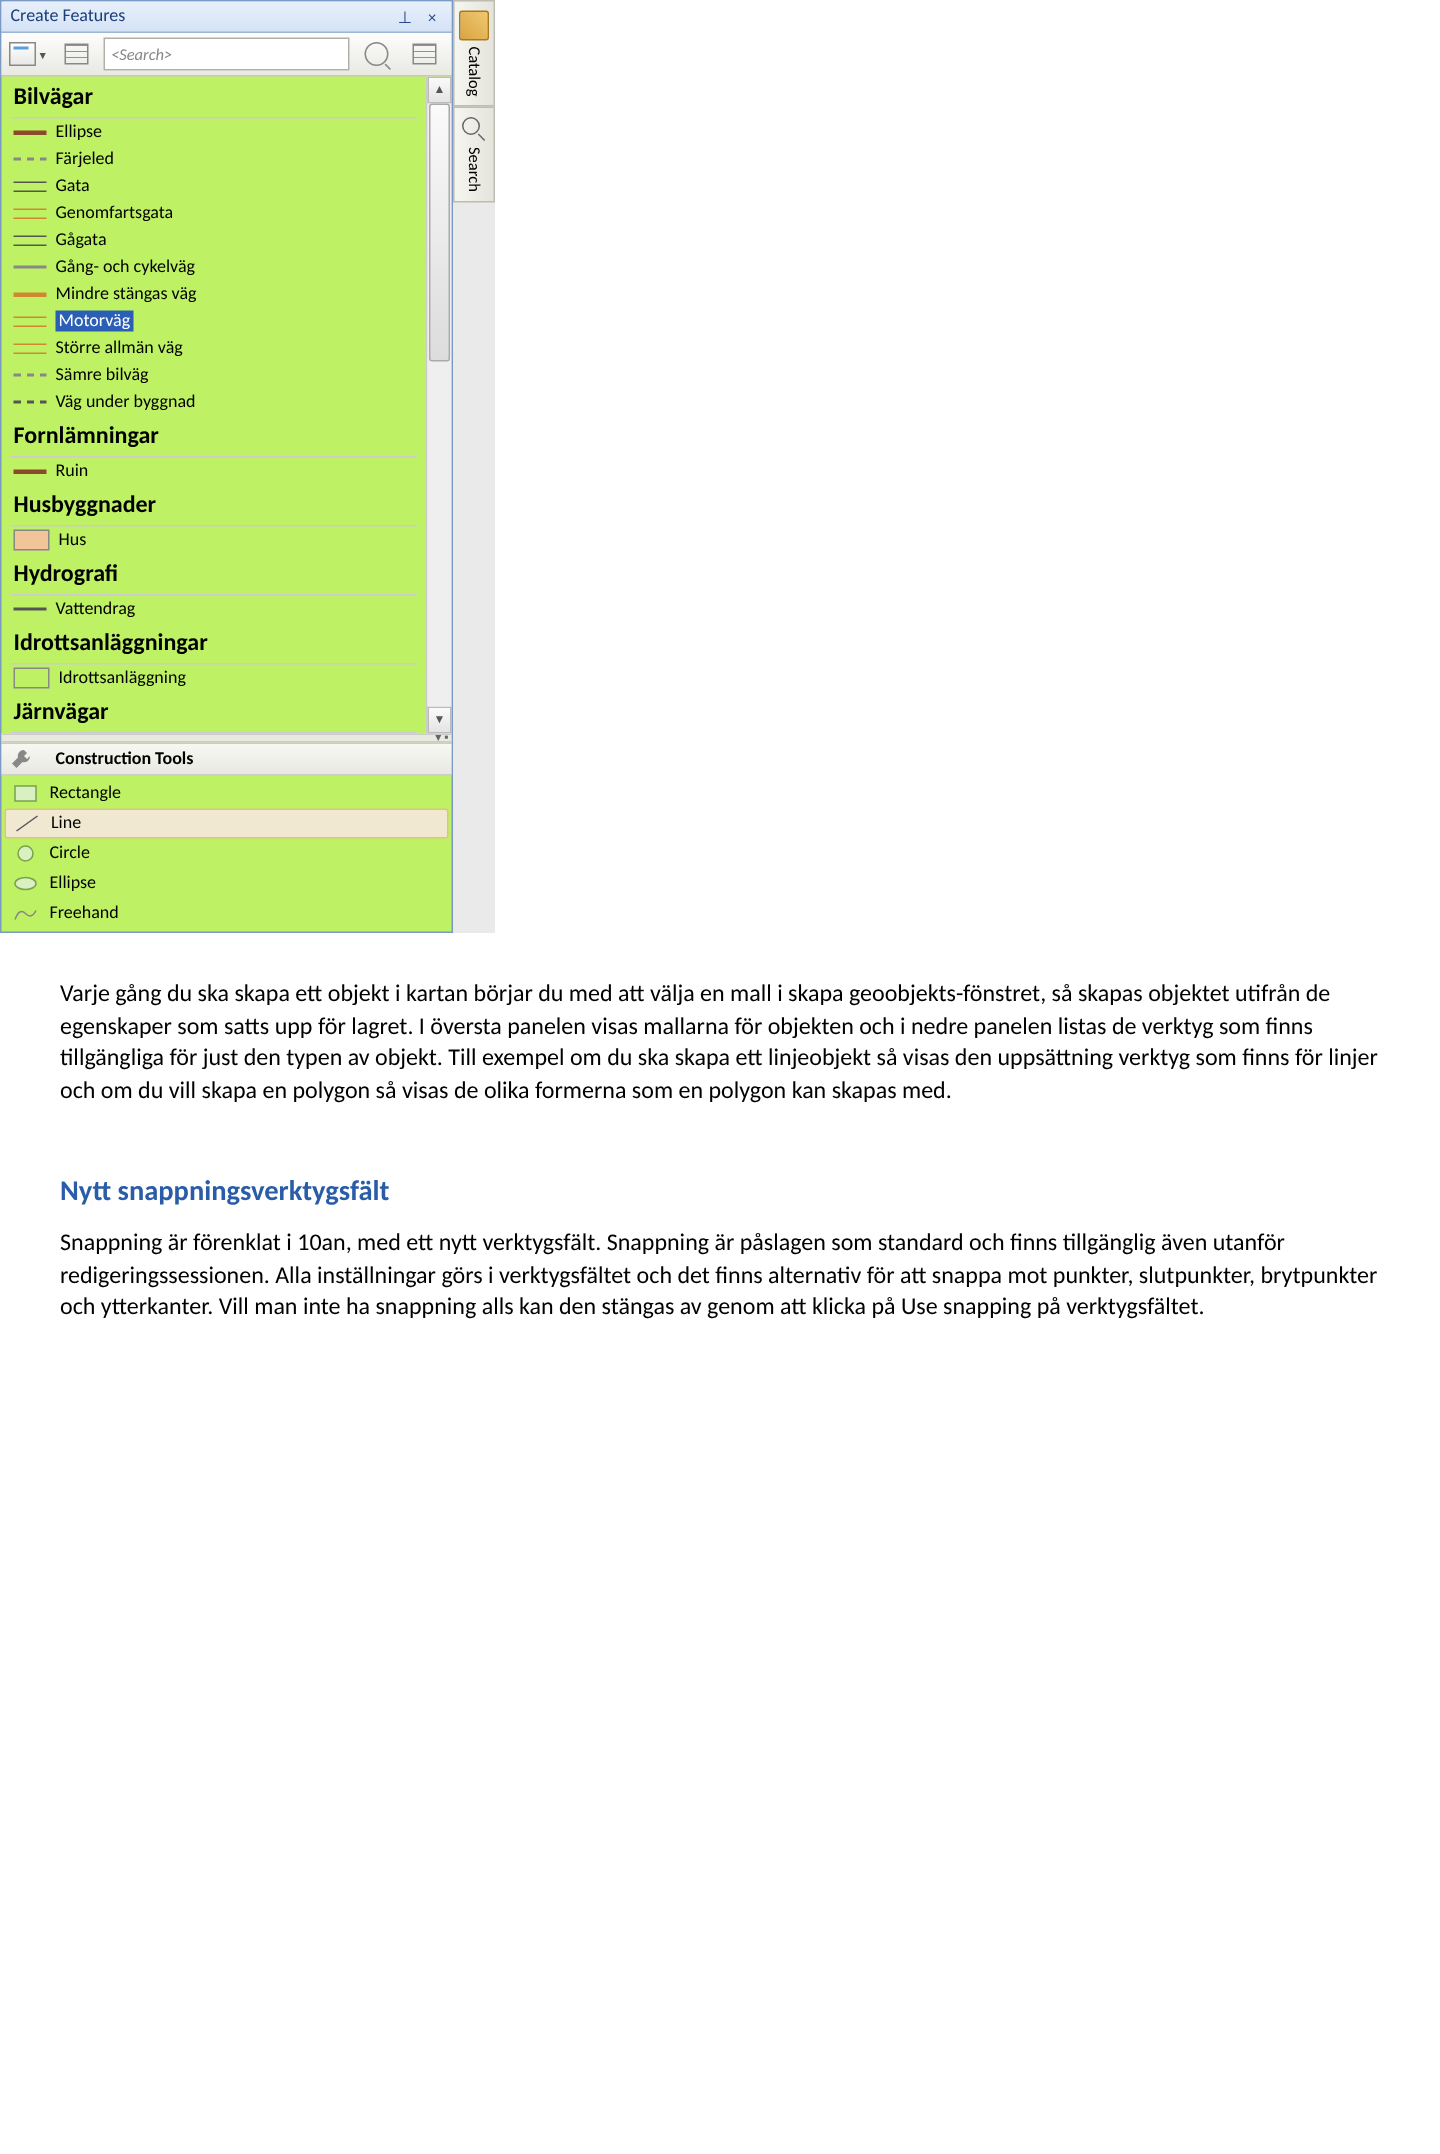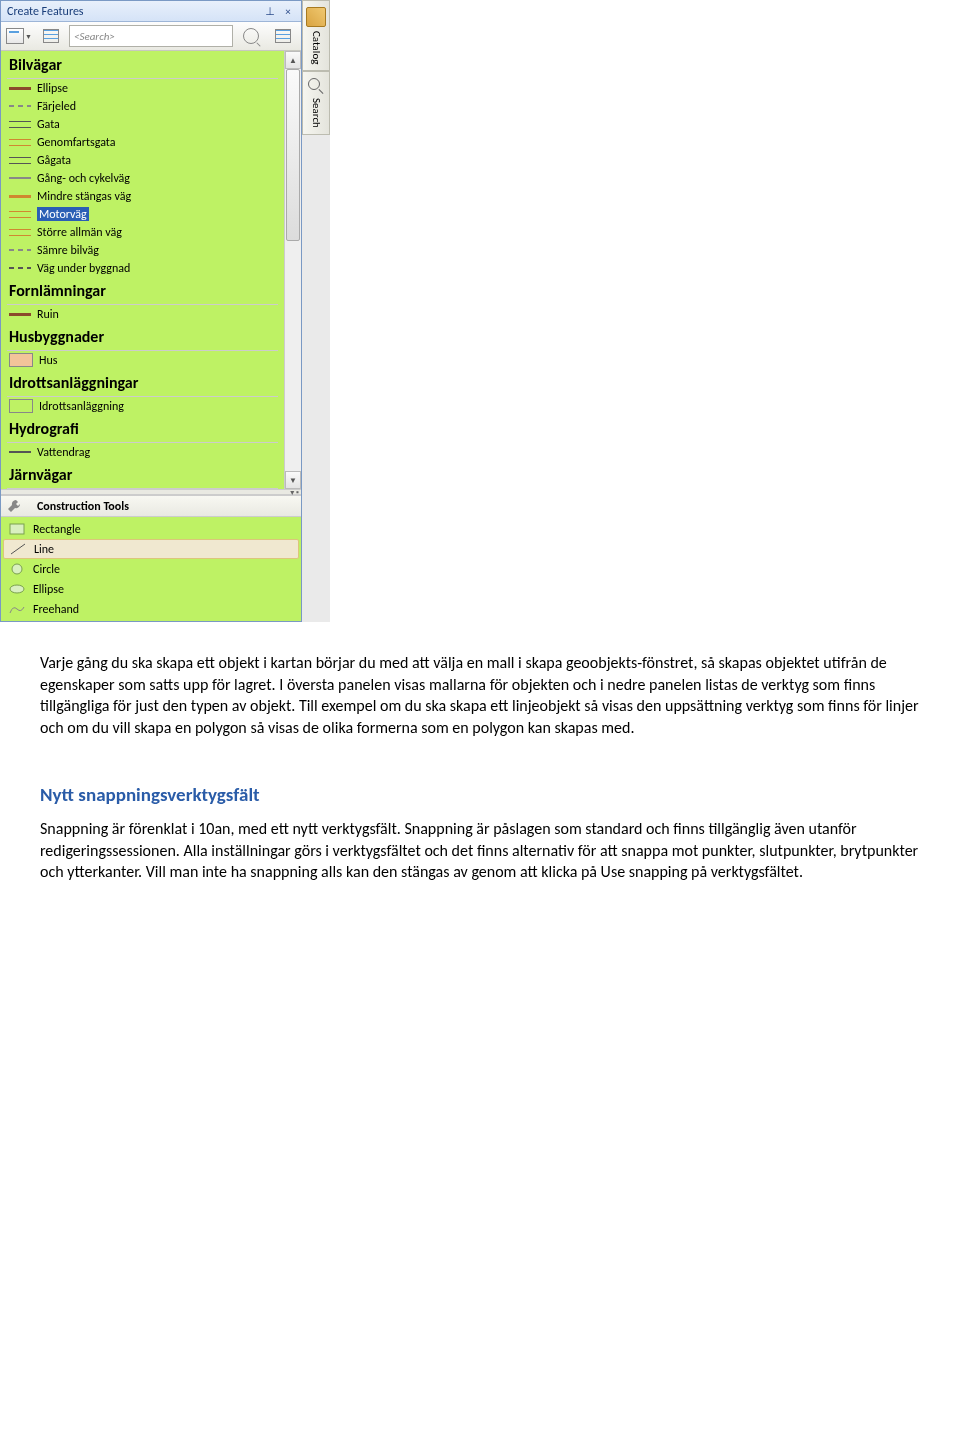--- a/index.html
+++ b/index.html
@@ -140,33 +140,33 @@
         </div>
         <div class="group">
           <div class="group-header">Husbyggnader</div>
           <div class="group-sep"></div>
           <div class="item">
               <span class="swatch-box" style="background:#f2c49a"></span>
               <span class="lbl">Hus</span>
             </div>
         </div>
         <div class="group">
+          <div class="group-header">Hydrografi</div>
+          <div class="group-sep"></div>
+          <div class="item">
+              <span class="swatch sw-dgray"></span>
+              <span class="lbl">Vattendrag</span>
+            </div>
+        </div>
+        <div class="group">
           <div class="group-header">Idrottsanläggningar</div>
           <div class="group-sep"></div>
           <div class="item">
               <span class="swatch-box" style="background:transparent"></span>
               <span class="lbl">Idrottsanläggning</span>
-            </div>
-        </div>
-        <div class="group">
-          <div class="group-header">Hydrografi</div>
-          <div class="group-sep"></div>
-          <div class="item">
-              <span class="swatch sw-dgray"></span>
-              <span class="lbl">Vattendrag</span>
             </div>
         </div>
         <div class="group">
           <div class="group-header">Järnvägar</div>
           <div class="group-sep"></div>
         </div>
       </div>
       <div class="sb">
         <div class="sb-btn">▲</div>
         <div class="sb-track">

